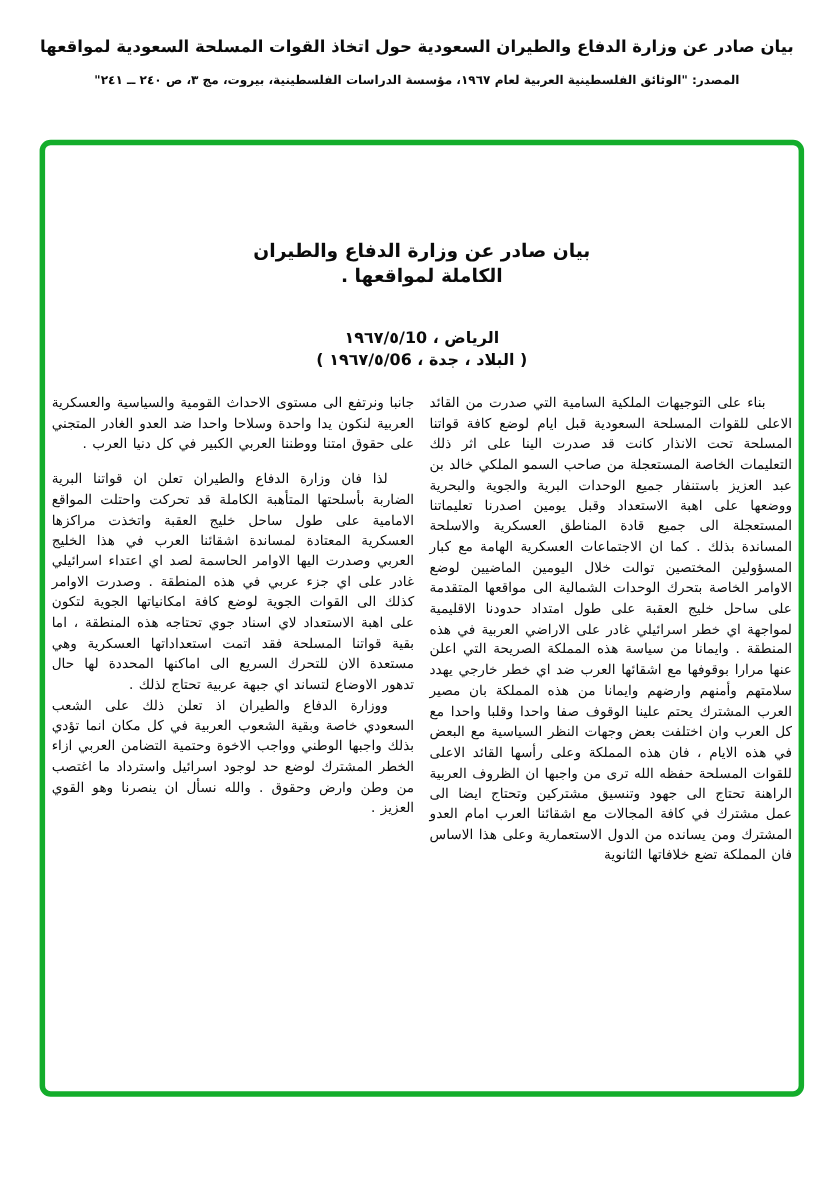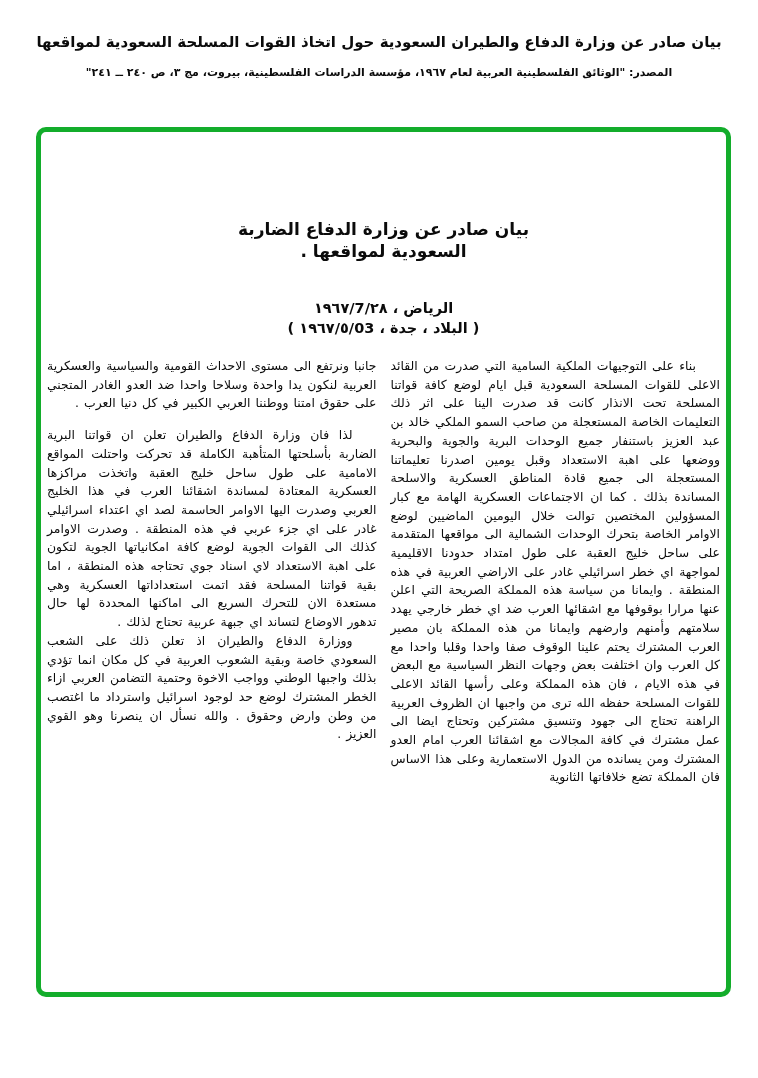--- a/index.html
+++ b/index.html
@@ -111,27 +111,27 @@
 
 <div class="page">
 
   <div class="header-title">بيان صادر عن وزارة الدفاع والطيران السعودية حول اتخاذ القوات المسلحة السعودية لمواقعها</div>
 
   <div class="header-source">المصدر: "الوثائق الفلسطينية العربية لعام ١٩٦٧، مؤسسة الدراسات الفلسطينية، بيروت، مج ٣، ص ٢٤٠ ــ ٢٤١"</div>
 
   <div class="doc-frame">
 
     <div class="doc-title">
-      <div>بيان صادر عن وزارة الدفاع الضاربة</div>
-      <div>السعودية لمواقعها .</div>
+      <div>بيان صادر عن وزارة الدفاع والطيران</div>
+      <div>الكاملة لمواقعها .</div>
     </div>
 
     <div class="dateline">
-      <div>الرياض ، ١٩٦٧/7/٢٨</div>
-      <div>( البلاد ، جدة ، ١٩٦٧/٥/03 )</div>
+      <div>الرياض ، ١٩٦٧/٥/10</div>
+      <div>( البلاد ، جدة ، ١٩٦٧/٥/06 )</div>
     </div>
 
     <div class="columns">
 
       <div class="col">
         <p class="para indent">بناء على التوجيهات الملكية السامية التي صدرت من القائد الاعلى للقوات المسلحة السعودية قبل ايام لوضع كافة قواتنا المسلحة تحت الانذار كانت قد صدرت الينا على اثر ذلك التعليمات الخاصة المستعجلة من صاحب السمو الملكي خالد بن عبد العزيز باستنفار جميع الوحدات البرية والجوية والبحرية ووضعها على اهبة الاستعداد وقبل يومين اصدرنا تعليماتنا المستعجلة الى جميع قادة المناطق العسكرية والاسلحة المساندة بذلك . كما ان الاجتماعات العسكرية الهامة مع كبار المسؤولين المختصين توالت خلال اليومين الماضيين لوضع الاوامر الخاصة بتحرك الوحدات الشمالية الى مواقعها المتقدمة على ساحل خليج العقبة على طول امتداد حدودنا الاقليمية لمواجهة اي خطر اسرائيلي غادر على الاراضي العربية في هذه المنطقة . وايمانا من سياسة هذه المملكة الصريحة التي اعلن عنها مرارا بوقوفها مع اشقائها العرب ضد اي خطر خارجي يهدد سلامتهم وأمنهم وارضهم وايمانا من هذه المملكة بان مصير العرب المشترك يحتم علينا الوقوف صفا واحدا وقلبا واحدا مع كل العرب وان اختلفت بعض وجهات النظر السياسية مع البعض في هذه الايام ، فان هذه المملكة وعلى رأسها القائد الاعلى للقوات المسلحة حفظه الله ترى من واجبها ان الظروف العربية الراهنة تحتاج الى جهود وتنسيق مشتركين وتحتاج ايضا الى عمل مشترك في كافة المجالات مع اشقائنا العرب امام العدو المشترك ومن يسانده من الدول الاستعمارية وعلى هذا الاساس فان المملكة تضع خلافاتها الثانوية</p>
       </div>
 
       <div class="col">
         <p class="para">جانبا ونرتفع الى مستوى الاحداث القومية والسياسية والعسكرية العربية لنكون يدا واحدة وسلاحا واحدا ضد العدو الغادر المتجني على حقوق امتنا ووطننا العربي الكبير في كل دنيا العرب .</p>

